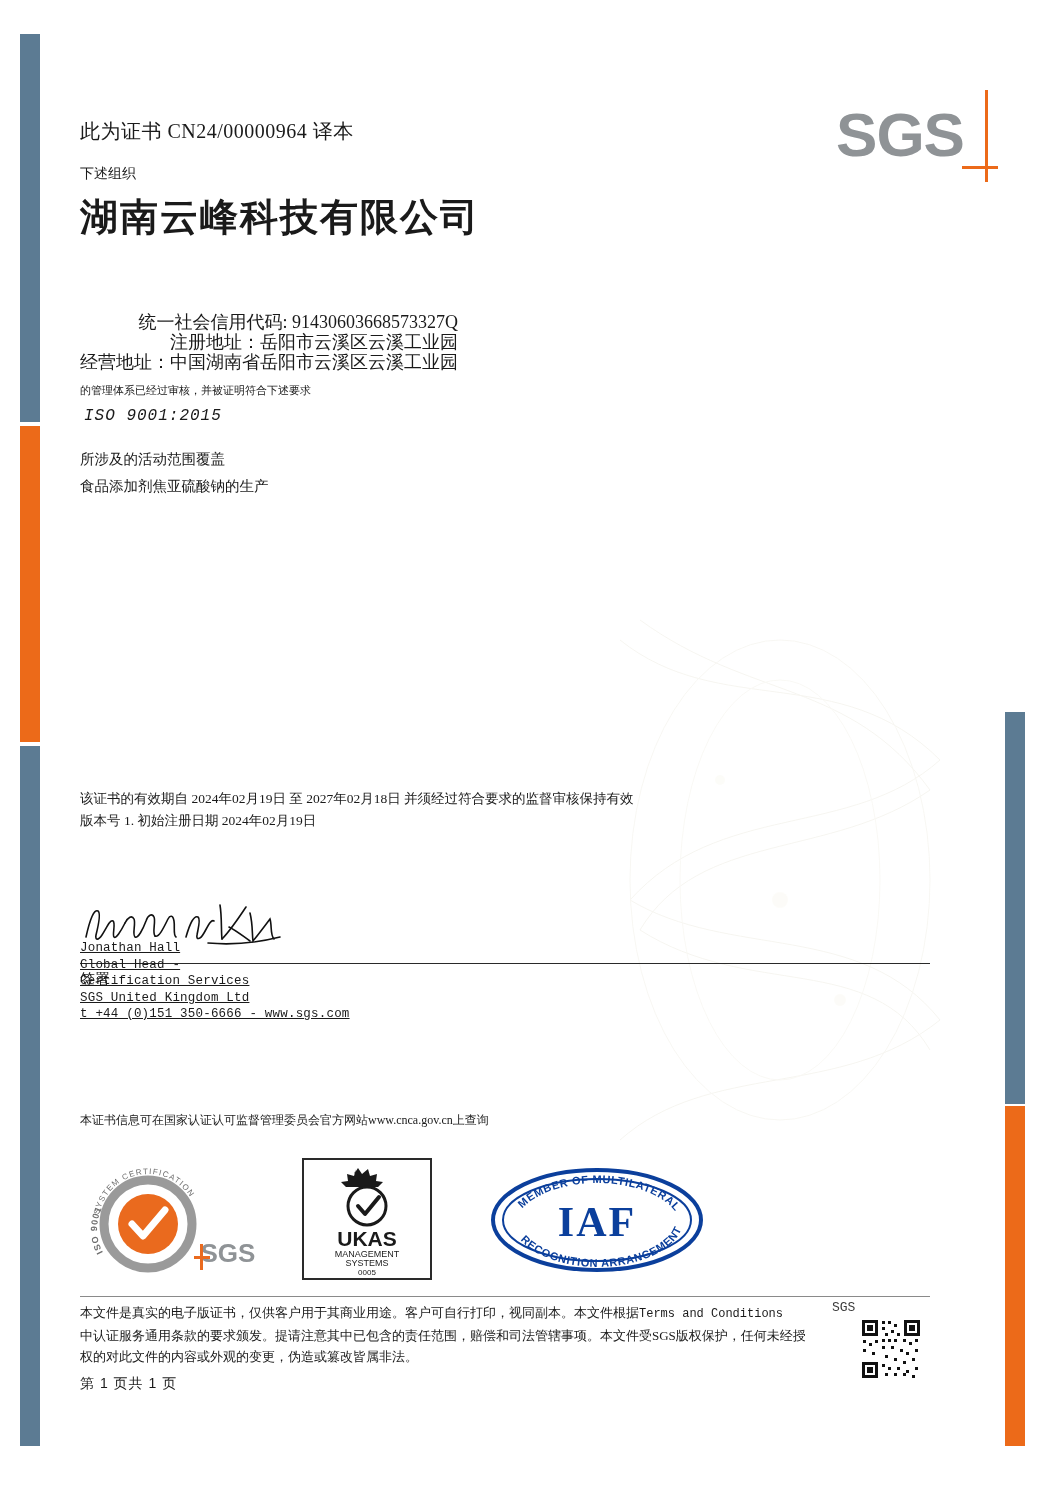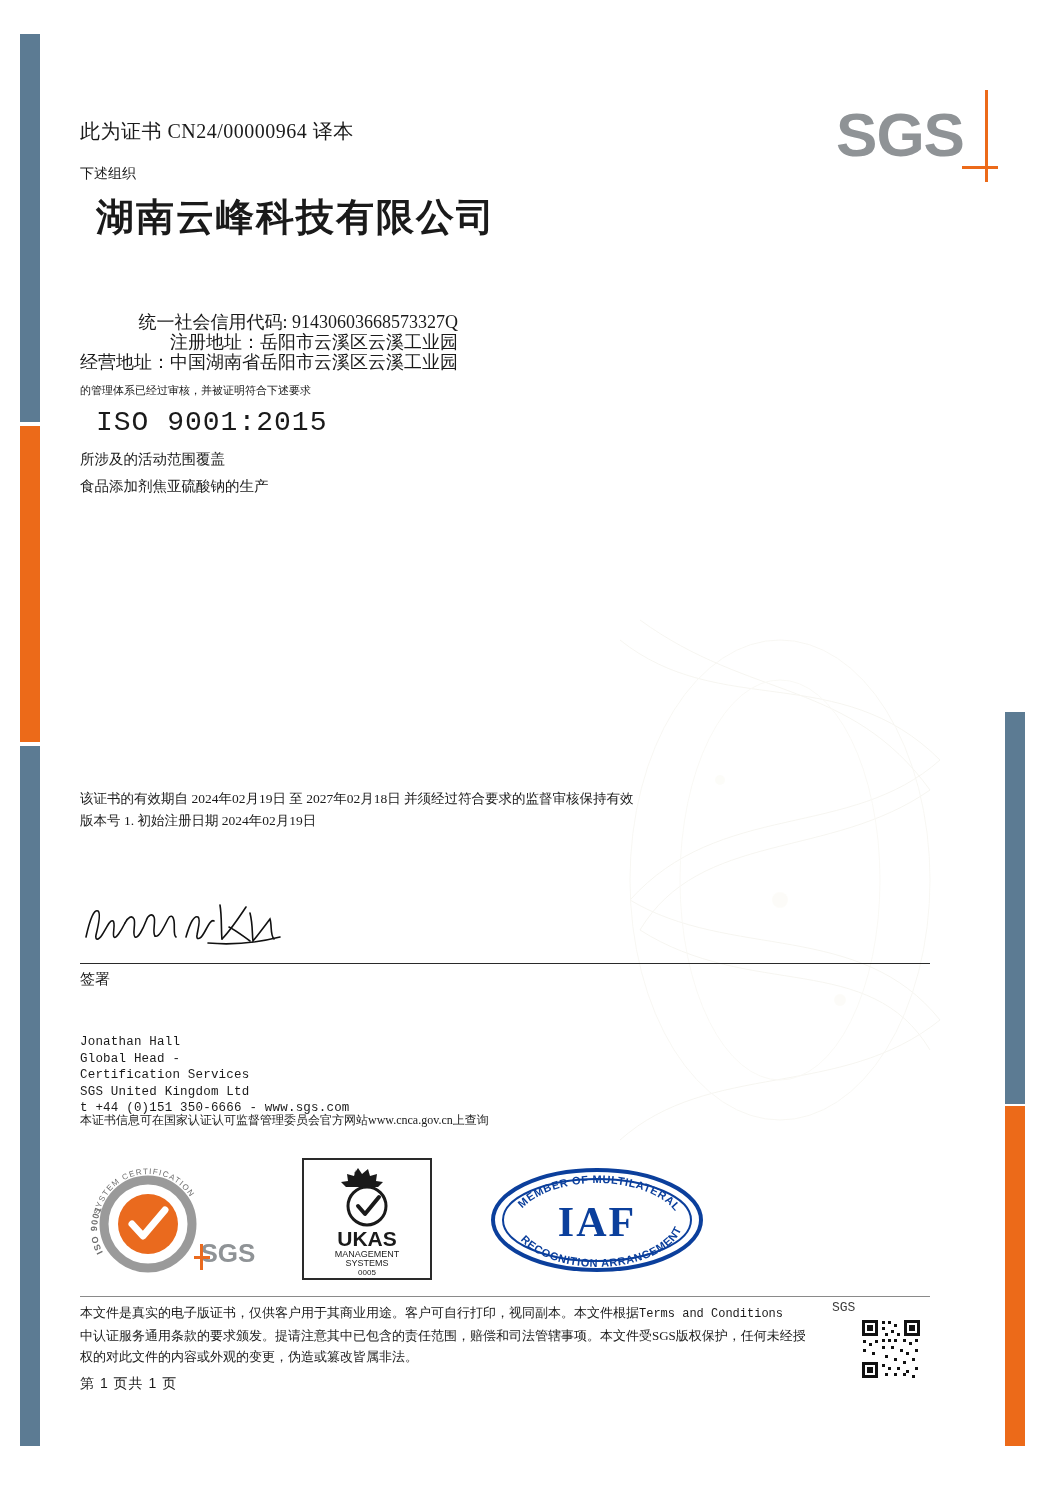--- a/index.html
+++ b/index.html
@@ -93,21 +93,21 @@
   }
   .line-org-label {
     position: absolute;
     left: 0;
     top: 165px;
     font-size: 14px;
     font-family: "Liberation Serif", serif;
   }
   .company-name {
     position: absolute;
-    left: 16px;
+    left: 0;
     top: 192px;
     font-size: 38px;
     font-weight: bold;
     font-family: "Liberation Serif", serif;
     letter-spacing: 2px;
     white-space: nowrap;
   }
   .details {
     position: absolute;
     left: 0;
@@ -121,26 +121,27 @@
   .line-conform {
     position: absolute;
     left: 0;
     top: 383px;
     font-size: 11px;
     font-family: "Liberation Serif", serif;
     white-space: nowrap;
   }
   .standard {
     position: absolute;
-    left: 16px;
+    left: 4px;
     top: 407px;
-    font-size: 28px;
+    font-size: 16px;
     font-family: "Liberation Mono", monospace;
     letter-spacing: 1px;
     white-space: nowrap;
+    font-style: italic;
   }
   .scope-label {
     position: absolute;
     left: 0;
     top: 450px;
     font-size: 14.5px;
     font-family: "Liberation Serif", serif;
     white-space: nowrap;
   }
   .scope-text {
@@ -181,25 +182,26 @@
   .sig-label {
     position: absolute;
     left: 0;
     top: 970px;
     font-size: 15px;
     font-family: "Liberation Serif", serif;
   }
   .sig-block {
     position: absolute;
     left: 0;
-    top: 1034px;
+    top: 940px;
     font-size: 12.5px;
     line-height: 16.5px;
     font-family: "Liberation Mono", monospace;
     letter-spacing: 0.2px;
+    text-decoration: underline;
   }
   .sig-block div { white-space: nowrap; }
   .cnca-note {
     position: absolute;
     left: 0;
     top: 1112px;
     font-size: 12px;
     font-family: "Liberation Serif", serif;
     white-space: nowrap;
   }

